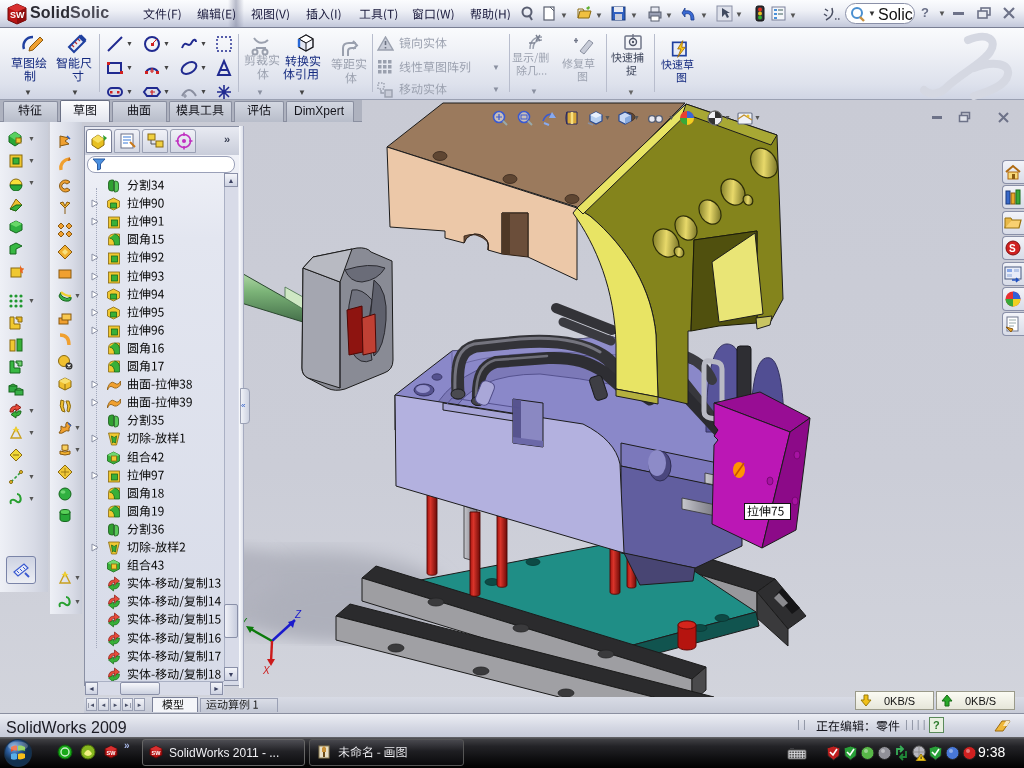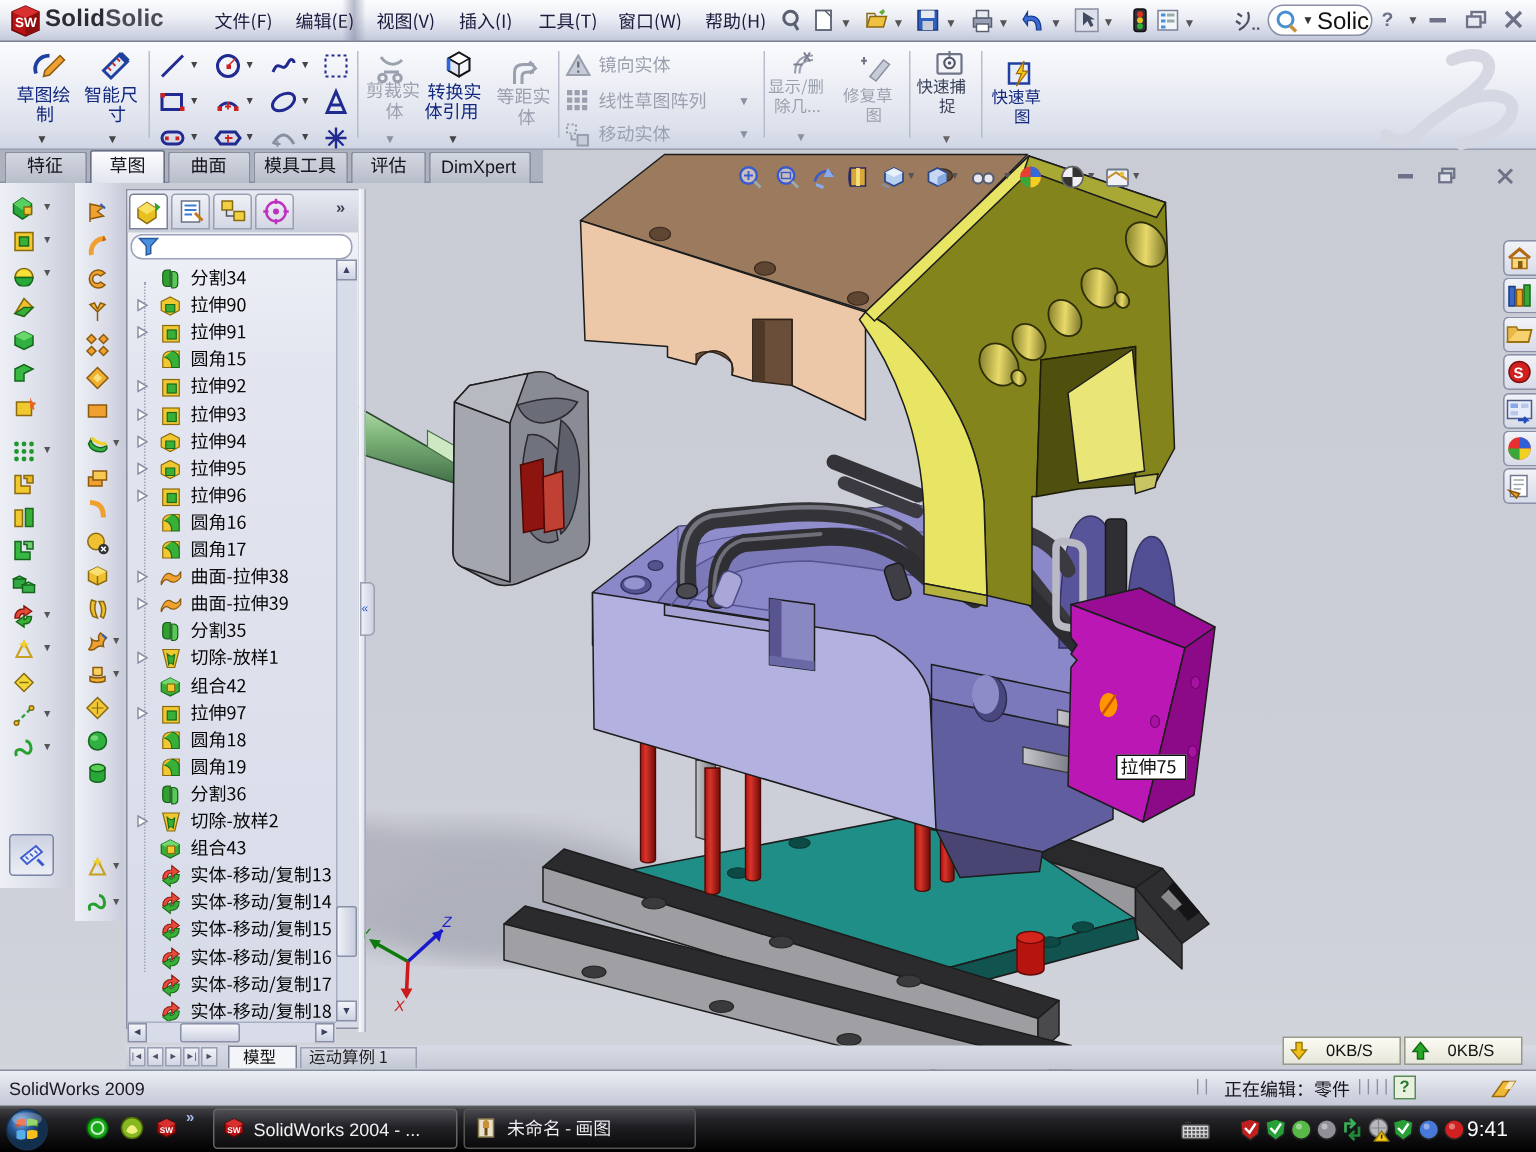--- a/index.html
+++ b/index.html
@@ -1416,21 +1416,21 @@
 <div class="abs" style="left:884px;top:695px;font-size:11px;color:#111">0KB/S</div>
 <div class="abs" style="left:965px;top:695px;font-size:11px;color:#111">0KB/S</div>
 <div class="abs" style="left:744px;top:503px;width:47px;height:17px;background:#fff;border:1px solid #111"></div>
 <svg class="zt" style="position:absolute;left:747px;top:505px;" width="37.3" height="12" viewBox="0 0 3110 1000" fill="#111">
     <use href="#u62C9" x="0"></use>
     <use href="#u4F38" x="1000"></use>
     <use href="#u37" x="2000"></use>
     <use href="#u35" x="2555"></use>
   </svg>
 <div class="abs" style="left:0;top:713px;width:1024px;height:24px;background:linear-gradient(180deg,#eceef4,#d3d6e2 60%,#c6cad8);border-top:1px solid #8a8fa0">
-    <div class="abs" style="left:6px;top:5px;font-size:12px;color:#1a1a22">SolidWorks 2009</div>
+    <div class="abs" style="left:6px;top:5px;font-size:16px;color:#1a1a22">SolidWorks 2009</div>
     <div class="abs" style="left:797px;top:4px;font-size:11px;color:#8a90a0">| |</div>
     <svg class="zt" style="position:absolute;left:816px;top:6px;" width="84.0" height="12" viewBox="0 0 7000 1000" fill="#15151c">
       <use href="#u6B63" x="0"></use>
       <use href="#u5728" x="1000"></use>
       <use href="#u7F16" x="2000"></use>
       <use href="#u8F91" x="3000"></use>
       <use href="#uFF1A" x="4000"></use>
       <use href="#u96F6" x="5000"></use>
       <use href="#u4EF6" x="6000"></use>
     </svg>
@@ -1473,21 +1473,21 @@
     <polygon points="2,5 8,2 14,5 8,8" fill="#d83030"></polygon>
     <text x="3.5" y="11" font-size="5.5" font-weight="bold" fill="#fff" font-family="Liberation Sans">SW</text>
   </svg>
 <div class="abs" style="left:124px;top:740px;font-size:10px;font-weight:bold;color:#a8b8e8">»</div>
 <div class="abs" style="left:142px;top:739px;width:163px;height:27px;background:linear-gradient(180deg,#4e4e54,#222226 45%,#0c0c0e);border:1px solid #666;border-radius:3px"></div>
 <svg class="abs" style="left:148px;top:744px" width="16" height="16" viewBox="0 0 16 16">
     <polygon points="2,5 8,2 14,5 14,11 8,14 2,11" fill="#b81414" stroke="#5e0808"></polygon>
     <polygon points="2,5 8,2 14,5 8,8" fill="#d83030"></polygon>
     <text x="3.5" y="11" font-size="5.5" font-weight="bold" fill="#fff" font-family="Liberation Sans">SW</text>
   </svg>
-<div class="abs" style="left:169px;top:746px;font-size:12px;color:#f0f0f4">SolidWorks 2004 - ...</div>
+<div class="abs" style="left:169px;top:746px;font-size:12px;color:#f0f0f4">SolidWorks 2011 - ...</div>
 <div class="abs" style="left:309px;top:739px;width:155px;height:27px;background:linear-gradient(180deg,#48484e,#1e1e22 45%,#0a0a0c);border:1px solid #555;border-radius:3px"></div>
 <svg class="abs" style="left:316px;top:744px" width="16" height="16" viewBox="0 0 16 16">
     <rect x="3" y="2" width="10" height="12" fill="#e8e0c8" stroke="#8a7a50"></rect>
     <path d="M6,4 L8,2 L10,4 L10,8 L6,8 Z" fill="#c89038"></path>
     <path d="M7,8 L9,8 L9,13 L7,13 Z" fill="#6a4a18"></path>
   </svg>
 <svg class="zt" style="position:absolute;left:338px;top:746px;" width="69.5" height="12" viewBox="0 0 5795 1000" fill="#f0f0f4">
     <use href="#u672A" x="0"></use>
     <use href="#u547D" x="1000"></use>
     <use href="#u540D" x="2000"></use>
@@ -1550,12 +1550,12 @@
     <path d="M4,7 L7,10 L11,4" stroke="#fff" stroke-width="1.6" fill="none"></path>
   </svg>
 <svg class="abs" style="left:945px;top:745px" width="15" height="16" viewBox="0 0 15 16">
     <circle cx="7.5" cy="8" r="6.5" fill="#4878d8" stroke="#222"></circle>
     <circle cx="6" cy="6" r="2" fill="#fff" opacity="0.4"></circle>
   </svg>
 <svg class="abs" style="left:962px;top:745px" width="15" height="16" viewBox="0 0 15 16">
     <circle cx="7.5" cy="8" r="6.5" fill="#d02020" stroke="#222"></circle>
     <circle cx="6" cy="6" r="2" fill="#fff" opacity="0.4"></circle>
   </svg>
-<div class="abs" style="left:978px;top:744px;font-size:14px;color:#fff">9:41</div>
+<div class="abs" style="left:978px;top:744px;font-size:14px;color:#fff">9:38</div>
 </body></html>

